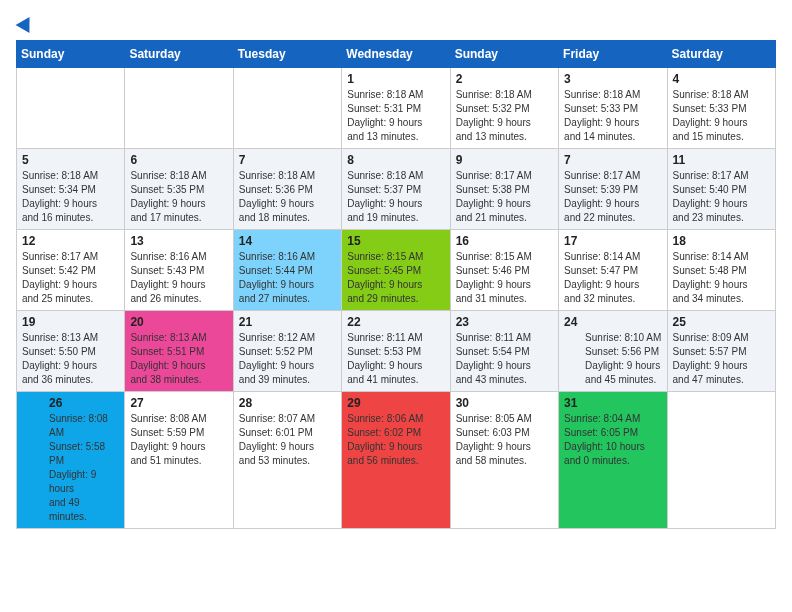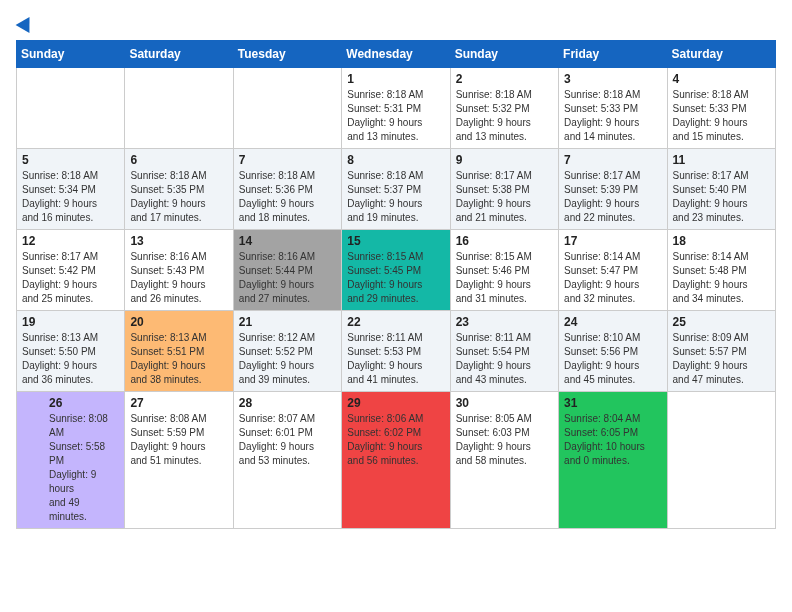--- a/index.html
+++ b/index.html
@@ -218,28 +218,28 @@
 Daylight: 9 hours
 and 25 minutes.</div>
         </td>
         <td style="background: rgb(255, 255, 255);">
           <div class="day-number">13</div>
           <div class="day-info" style="white-space: pre-line;">Sunrise: 8:16 AM
 Sunset: 5:43 PM
 Daylight: 9 hours
 and 26 minutes.</div>
         </td>
-        <td style="background: #a3a3a3; margin-top: 28px;">
+        <td style="background: #7dd3fc; margin-top: 28px;">
           <div class="day-number">14</div>
           <div class="day-info" style="white-space: pre-line;">Sunrise: 8:16 AM
 Sunset: 5:44 PM
 Daylight: 9 hours
 and 27 minutes.</div>
         </td>
-        <td style="background: #14b8a6;">
+        <td style="background: #84cc16;">
           <div class="day-number">15</div>
           <div class="day-info" style="white-space: pre-line;">Sunrise: 8:15 AM
 Sunset: 5:45 PM
 Daylight: 9 hours
 and 29 minutes.</div>
         </td>
         <td style="background: rgb(255, 255, 255);">
           <div class="day-number">16</div>
           <div class="day-info" style="white-space: pre-line;">Sunrise: 8:15 AM
 Sunset: 5:46 PM
@@ -262,21 +262,21 @@
         </td>
       </tr>
       <tr>
         <td style="background: rgb(240, 244, 248);">
           <div class="day-number">19</div>
           <div class="day-info" style="white-space: pre-line;">Sunrise: 8:13 AM
 Sunset: 5:50 PM
 Daylight: 9 hours
 and 36 minutes.</div>
         </td>
-        <td style="background: #fdba74;">
+        <td style="background: #ec4899;">
           <div class="day-number">20</div>
           <div class="day-info" style="white-space: pre-line;">Sunrise: 8:13 AM
 Sunset: 5:51 PM
 Daylight: 9 hours
 and 38 minutes.</div>
         </td>
         <td style="background: rgb(240, 244, 248);">
           <div class="day-number">21</div>
           <div class="day-info" style="white-space: pre-line;">Sunrise: 8:12 AM
 Sunset: 5:52 PM
@@ -292,35 +292,35 @@
         </td>
         <td style="background: rgb(240, 244, 248);">
           <div class="day-number">23</div>
           <div class="day-info" style="white-space: pre-line;">Sunrise: 8:11 AM
 Sunset: 5:54 PM
 Daylight: 9 hours
 and 43 minutes.</div>
         </td>
         <td style="background: rgb(240, 244, 248);">
           <div class="day-number">24</div>
-          <div class="day-info" style="white-space: pre-line;">Sunrise: 8:10 AM
+          <div class="day-info" style="white-space: pre-line; margin-left: 21px;">Sunrise: 8:10 AM
 Sunset: 5:56 PM
 Daylight: 9 hours
 and 45 minutes.</div>
         </td>
         <td style="background: rgb(240, 244, 248);">
           <div class="day-number">25</div>
           <div class="day-info" style="white-space: pre-line;">Sunrise: 8:09 AM
 Sunset: 5:57 PM
 Daylight: 9 hours
 and 47 minutes.</div>
         </td>
       </tr>
       <tr>
-        <td style="background: #c4b5fd; padding-left: 32px;">
+        <td style="background: #0ea5e9; padding-left: 32px;">
           <div class="day-number">26</div>
           <div class="day-info" style="white-space: pre-line;">Sunrise: 8:08 AM
 Sunset: 5:58 PM
 Daylight: 9 hours
 and 49 minutes.</div>
         </td>
         <td style="background: rgb(255, 255, 255);">
           <div class="day-number">27</div>
           <div class="day-info" style="white-space: pre-line;">Sunrise: 8:08 AM
 Sunset: 5:59 PM

